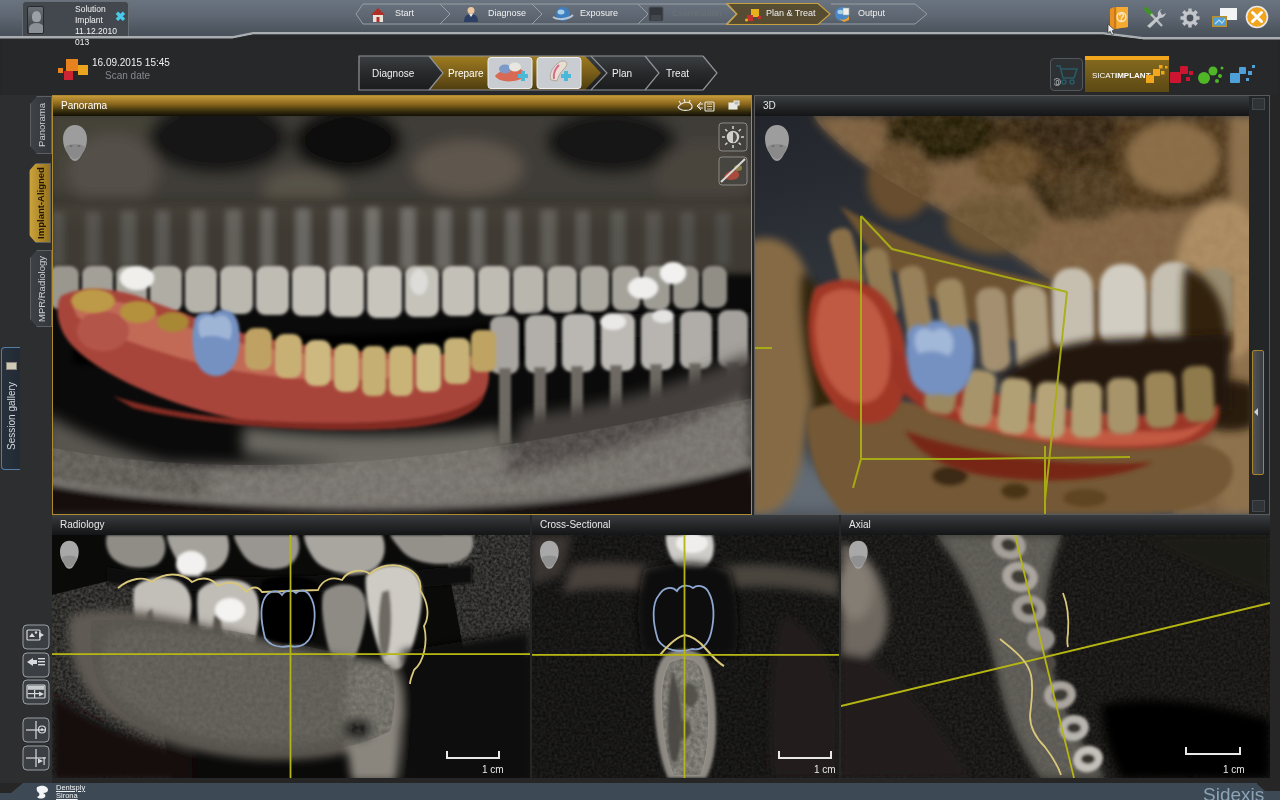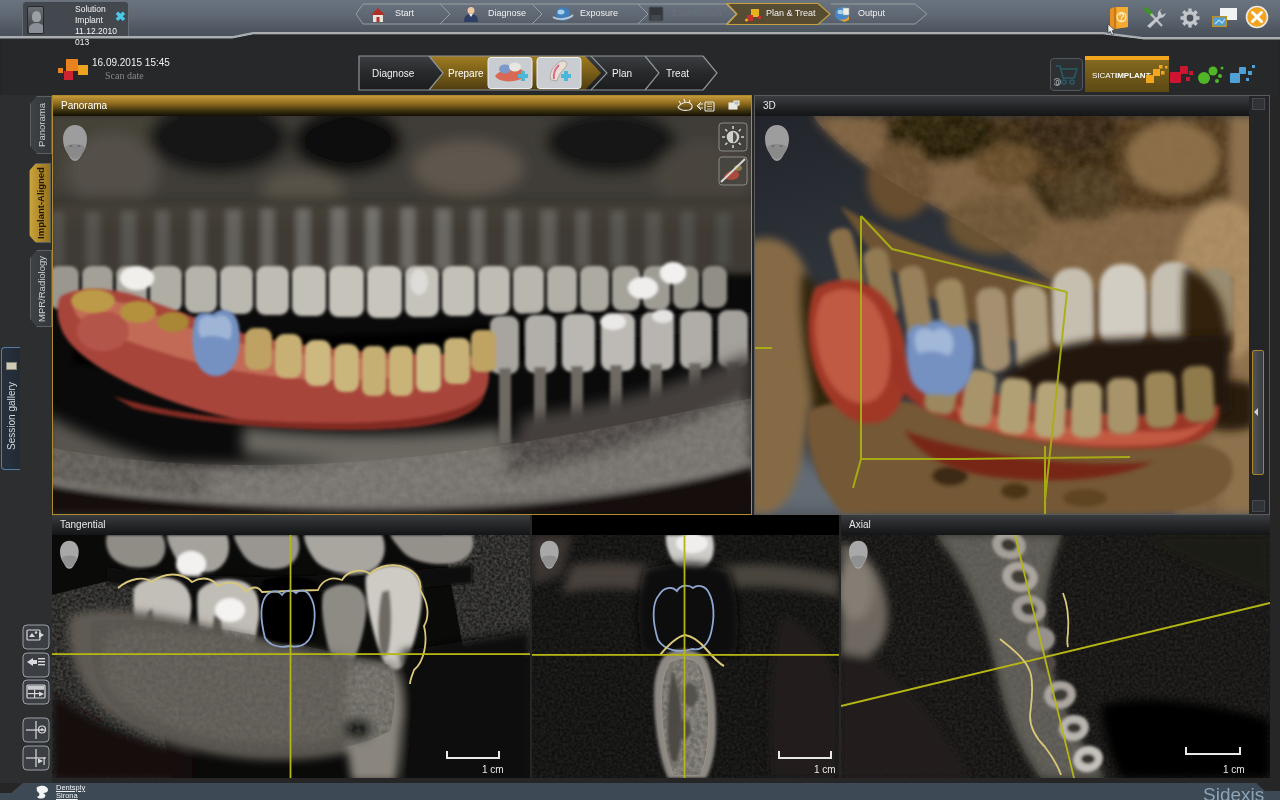--- a/index.html
+++ b/index.html
@@ -393,21 +393,21 @@
         <path d="M12,1 C19,1 24,7 24,15 C24,21 22,26 19,30 C17,34 15,37 12,37 C9,37 7,34 5,30 C2,26 0,21 0,15 C0,7 5,1 12,1 Z" fill="#9d9d9d"></path>
         <path d="M12,20 C16,20 20,21 22,23 C20,29 16,35 12,35 C8,35 4,29 2,23 C4,21 8,20 12,20 Z" fill="#8a8a8a"></path>
         <ellipse cx="8" cy="22" rx="1.6" ry="1" fill="#6e6e6e"></ellipse>
           <ellipse cx="16" cy="22" rx="1.6" ry="1" fill="#6e6e6e"></ellipse>
       </g>
     </svg>
   </div>
 
   <div class="panel" id="p-tan" style="left:52px;top:515px;width:478px;height:263px;">
     <div class="phead">
-        <span>Tangential</span>
+        <span>Radiology</span>
       </div>
     <svg id="svg-tan" style="position:absolute;left:0;top:20px" width="478" height="243" viewBox="0 0 478 243">
       <defs>
         <filter id="tb2" x="-30%" y="-30%" width="160%" height="160%">
             <feGaussianBlur stdDeviation="1.5"></feGaussianBlur>
           </filter>
         <filter id="tb4" x="-40%" y="-40%" width="180%" height="180%">
             <feGaussianBlur stdDeviation="4"></feGaussianBlur>
           </filter>
         <filter id="tnoise" x="0%" y="0%" width="100%" height="100%">
@@ -478,20 +478,23 @@
         <text x="430" y="238" font-size="10" fill="#e8e8e8">1 cm</text>
       </g>
       <g transform="translate(8,5) scale(0.78)">
         <path d="M12,1 C19,1 24,7 24,15 C24,21 22,26 19,30 C17,34 15,37 12,37 C9,37 7,34 5,30 C2,26 0,21 0,15 C0,7 5,1 12,1 Z" fill="#a8a8a8"></path>
         <path d="M12,20 C16,20 20,21 22,23 C20,29 16,35 12,35 C8,35 4,29 2,23 C4,21 8,20 12,20 Z" fill="#909090"></path>
       </g>
     </svg>
   </div>
 
   <div class="panel" id="p-cs" style="left:532px;top:515px;width:307px;height:263px;">
+    <div class="phead">
+        <span>Cross-Sectional</span>
+      </div>
     <svg id="svg-cs" style="position:absolute;left:0;top:20px" width="307" height="243" viewBox="0 0 307 243">
       <defs>
         <filter id="cb2" x="-30%" y="-30%" width="160%" height="160%">
             <feGaussianBlur stdDeviation="1.5"></feGaussianBlur>
           </filter>
         <filter id="cb4" x="-40%" y="-40%" width="180%" height="180%">
             <feGaussianBlur stdDeviation="4"></feGaussianBlur>
           </filter>
         <filter id="cnoise" x="0%" y="0%" width="100%" height="100%">
           <feTurbulence type="fractalNoise" baseFrequency="0.35" numOctaves="2" seed="8" result="n"></feTurbulence>
@@ -693,21 +696,21 @@
   <div class="abs" style="left:1254px;top:408px;width:0;height:0;border-style:solid;border-width:4px 4px 4px 0;border-color:transparent #cfd2d5 transparent transparent;"></div>
   <div class="abs" style="left:1252px;top:500px;width:13px;height:12px;background:#313437;border:1px solid #45484c;"></div>
 
   <svg class="abs" style="left:56px;top:58px" width="42" height="26">
     <rect x="2" y="10" width="5" height="5" fill="#e8821e"></rect>
     <rect x="10" y="1" width="12" height="12" fill="#e8821e"></rect>
     <rect x="8" y="13" width="9" height="9" fill="#cc2433"></rect>
     <rect x="22" y="7" width="10" height="10" fill="#eca31d"></rect>
   </svg>
   <div class="abs" style="left:92px;top:57px;color:#f0f0f0;font-size:10px;">16.09.2015 15:45</div>
-  <div class="abs" style="left:105px;top:70px;color:#85898e;font-size:10px;font-family:Liberation Serif, serif;">Scan date</div>
+  <div class="abs" style="left:105px;top:70px;color:#85898e;font-size:10px;">Scan date</div>
 
   <svg class="abs" style="left:355px;top:54px" width="415" height="40" viewBox="0 0 415 40">
     <defs>
       <linearGradient id="wfgold" x1="0" y1="0" x2="0" y2="1">
         <stop offset="0" stop-color="#a07c20"></stop>
           <stop offset="0.45" stop-color="#7d611a"></stop>
           <stop offset="1" stop-color="#4e3d10"></stop>
       </linearGradient>
       <linearGradient id="wfdark" x1="0" y1="0" x2="0" y2="1">
         <stop offset="0" stop-color="#3c3f42"></stop>

